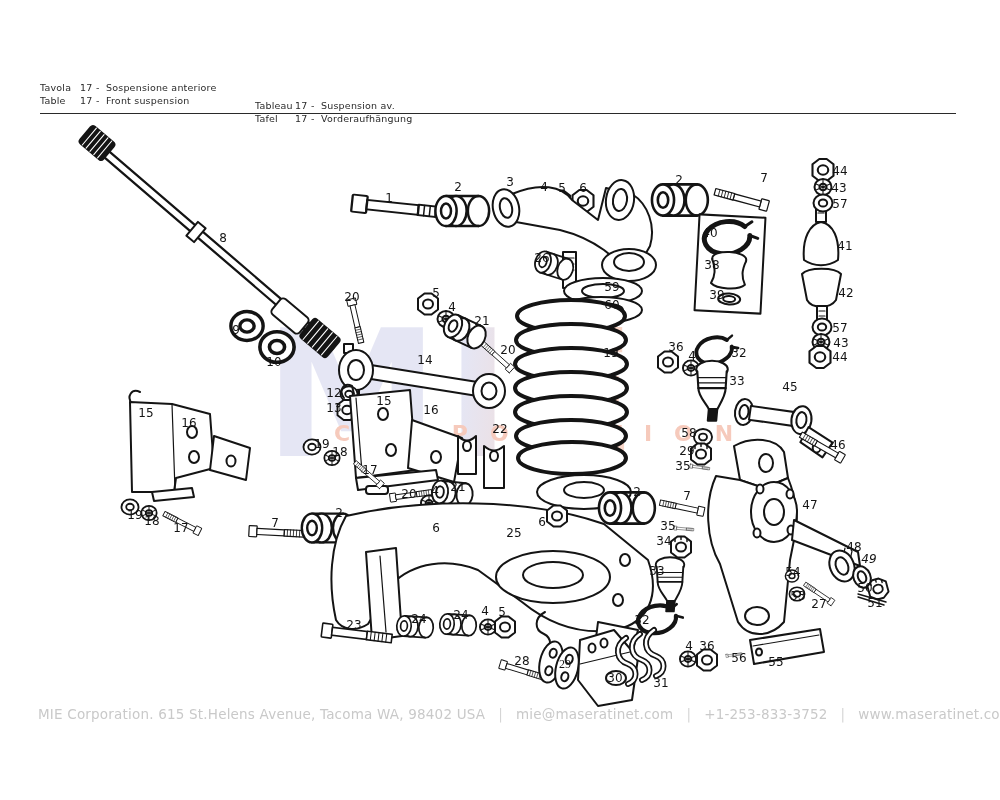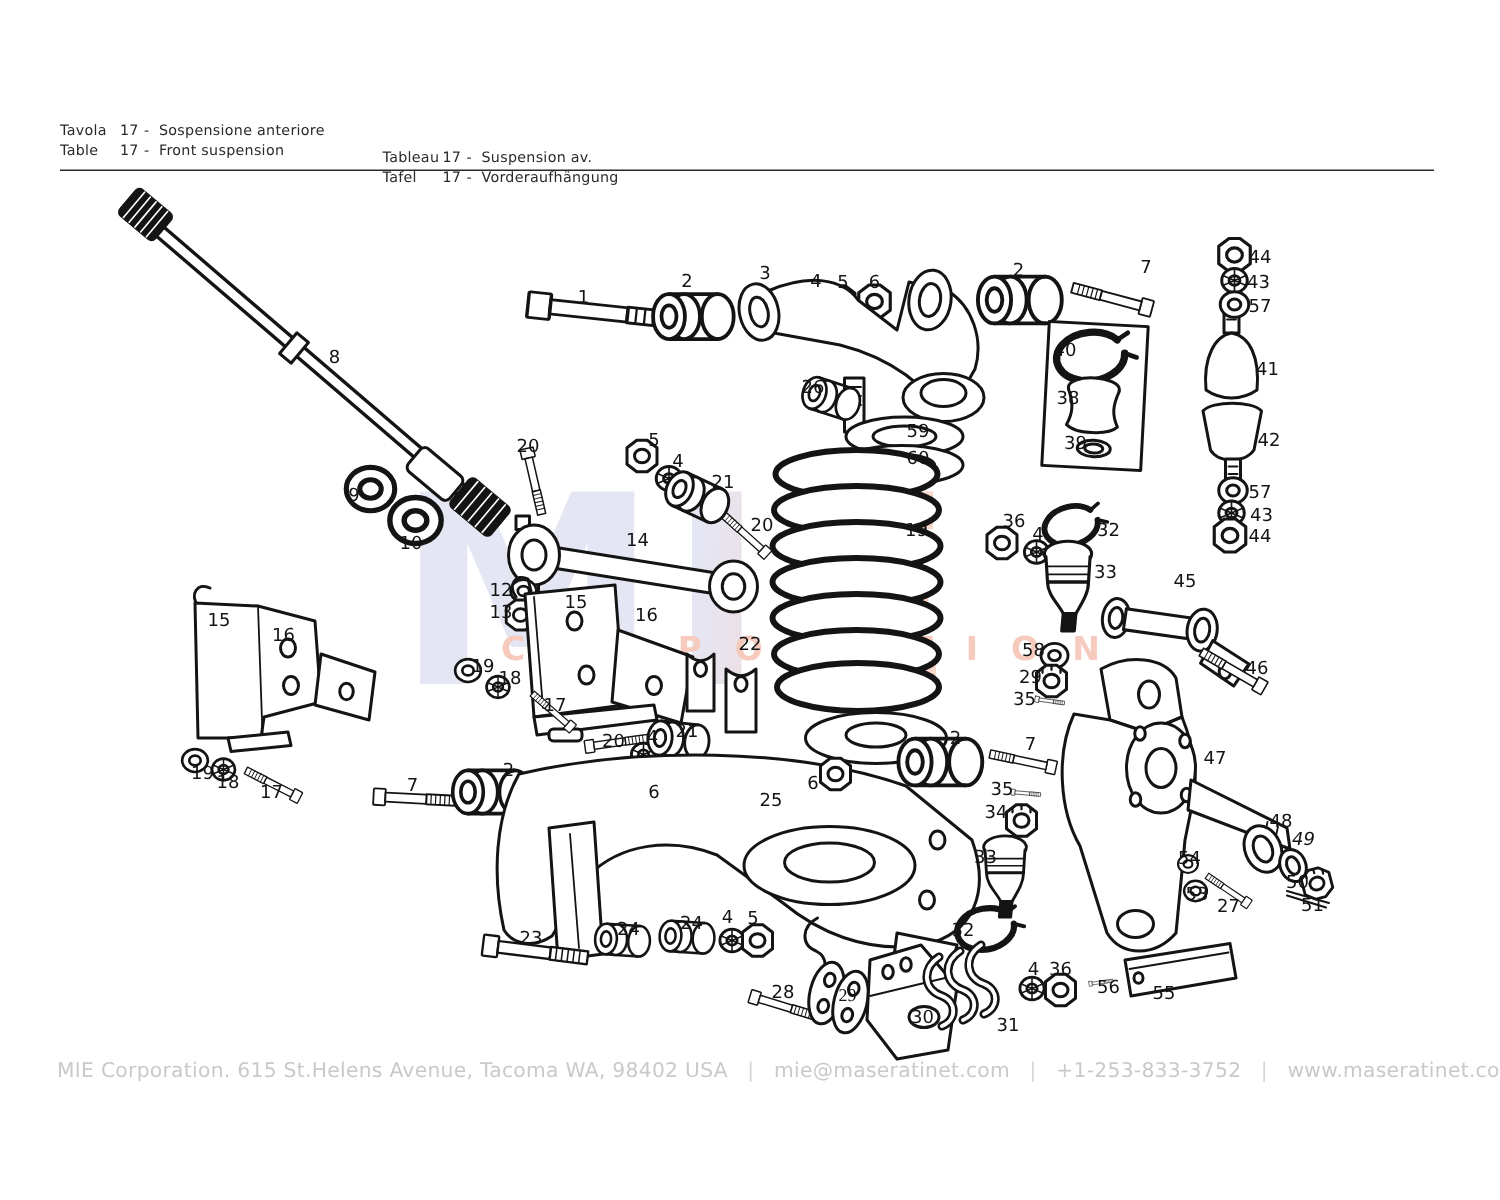--- a/index.html
+++ b/index.html
@@ -471,21 +471,21 @@
       <span class="plabel" style="left: 461px; top: 615px;">24</span>
       <span class="plabel" style="left: 485px; top: 611px;">4</span>
       <span class="plabel" style="left: 502px; top: 612px;">5</span>
       <span class="plabel" style="left: 642px; top: 620px;">32</span>
       <span class="plabel" style="left: 689px; top: 646px;">4</span>
       <span class="plabel" style="left: 707px; top: 646px;">36</span>
       <span class="plabel" style="left: 739px; top: 658px;">56</span>
       <span class="plabel" style="left: 776px; top: 662px;">55</span>
       <span class="plabel" style="left: 522px; top: 661px;">28</span>
       <span class="plabel" style="left: 565px; top: 664px; font-family: Liberation Serif, serif;">29</span>
-      <span class="plabel" style="left: 661px; top: 683px; margin-left: 11px;">31</span>
+      <span class="plabel" style="left: 661px; top: 683px;">31</span>
       <span class="plabel" style="left: 615px; top: 678px;">30</span>
     </div>
 
   <div class="footer">
     <span>MIE Corporation. 615 St.Helens Avenue, Tacoma WA, 98402 USA</span><span class="fsep">|</span><span>mie@maseratinet.com</span><span class="fsep">|</span><span>+1-253-833-3752</span><span class="fsep">|</span><span>www.maseratinet.com</span>
   </div>
 
 </div>
 
 </body></html>

